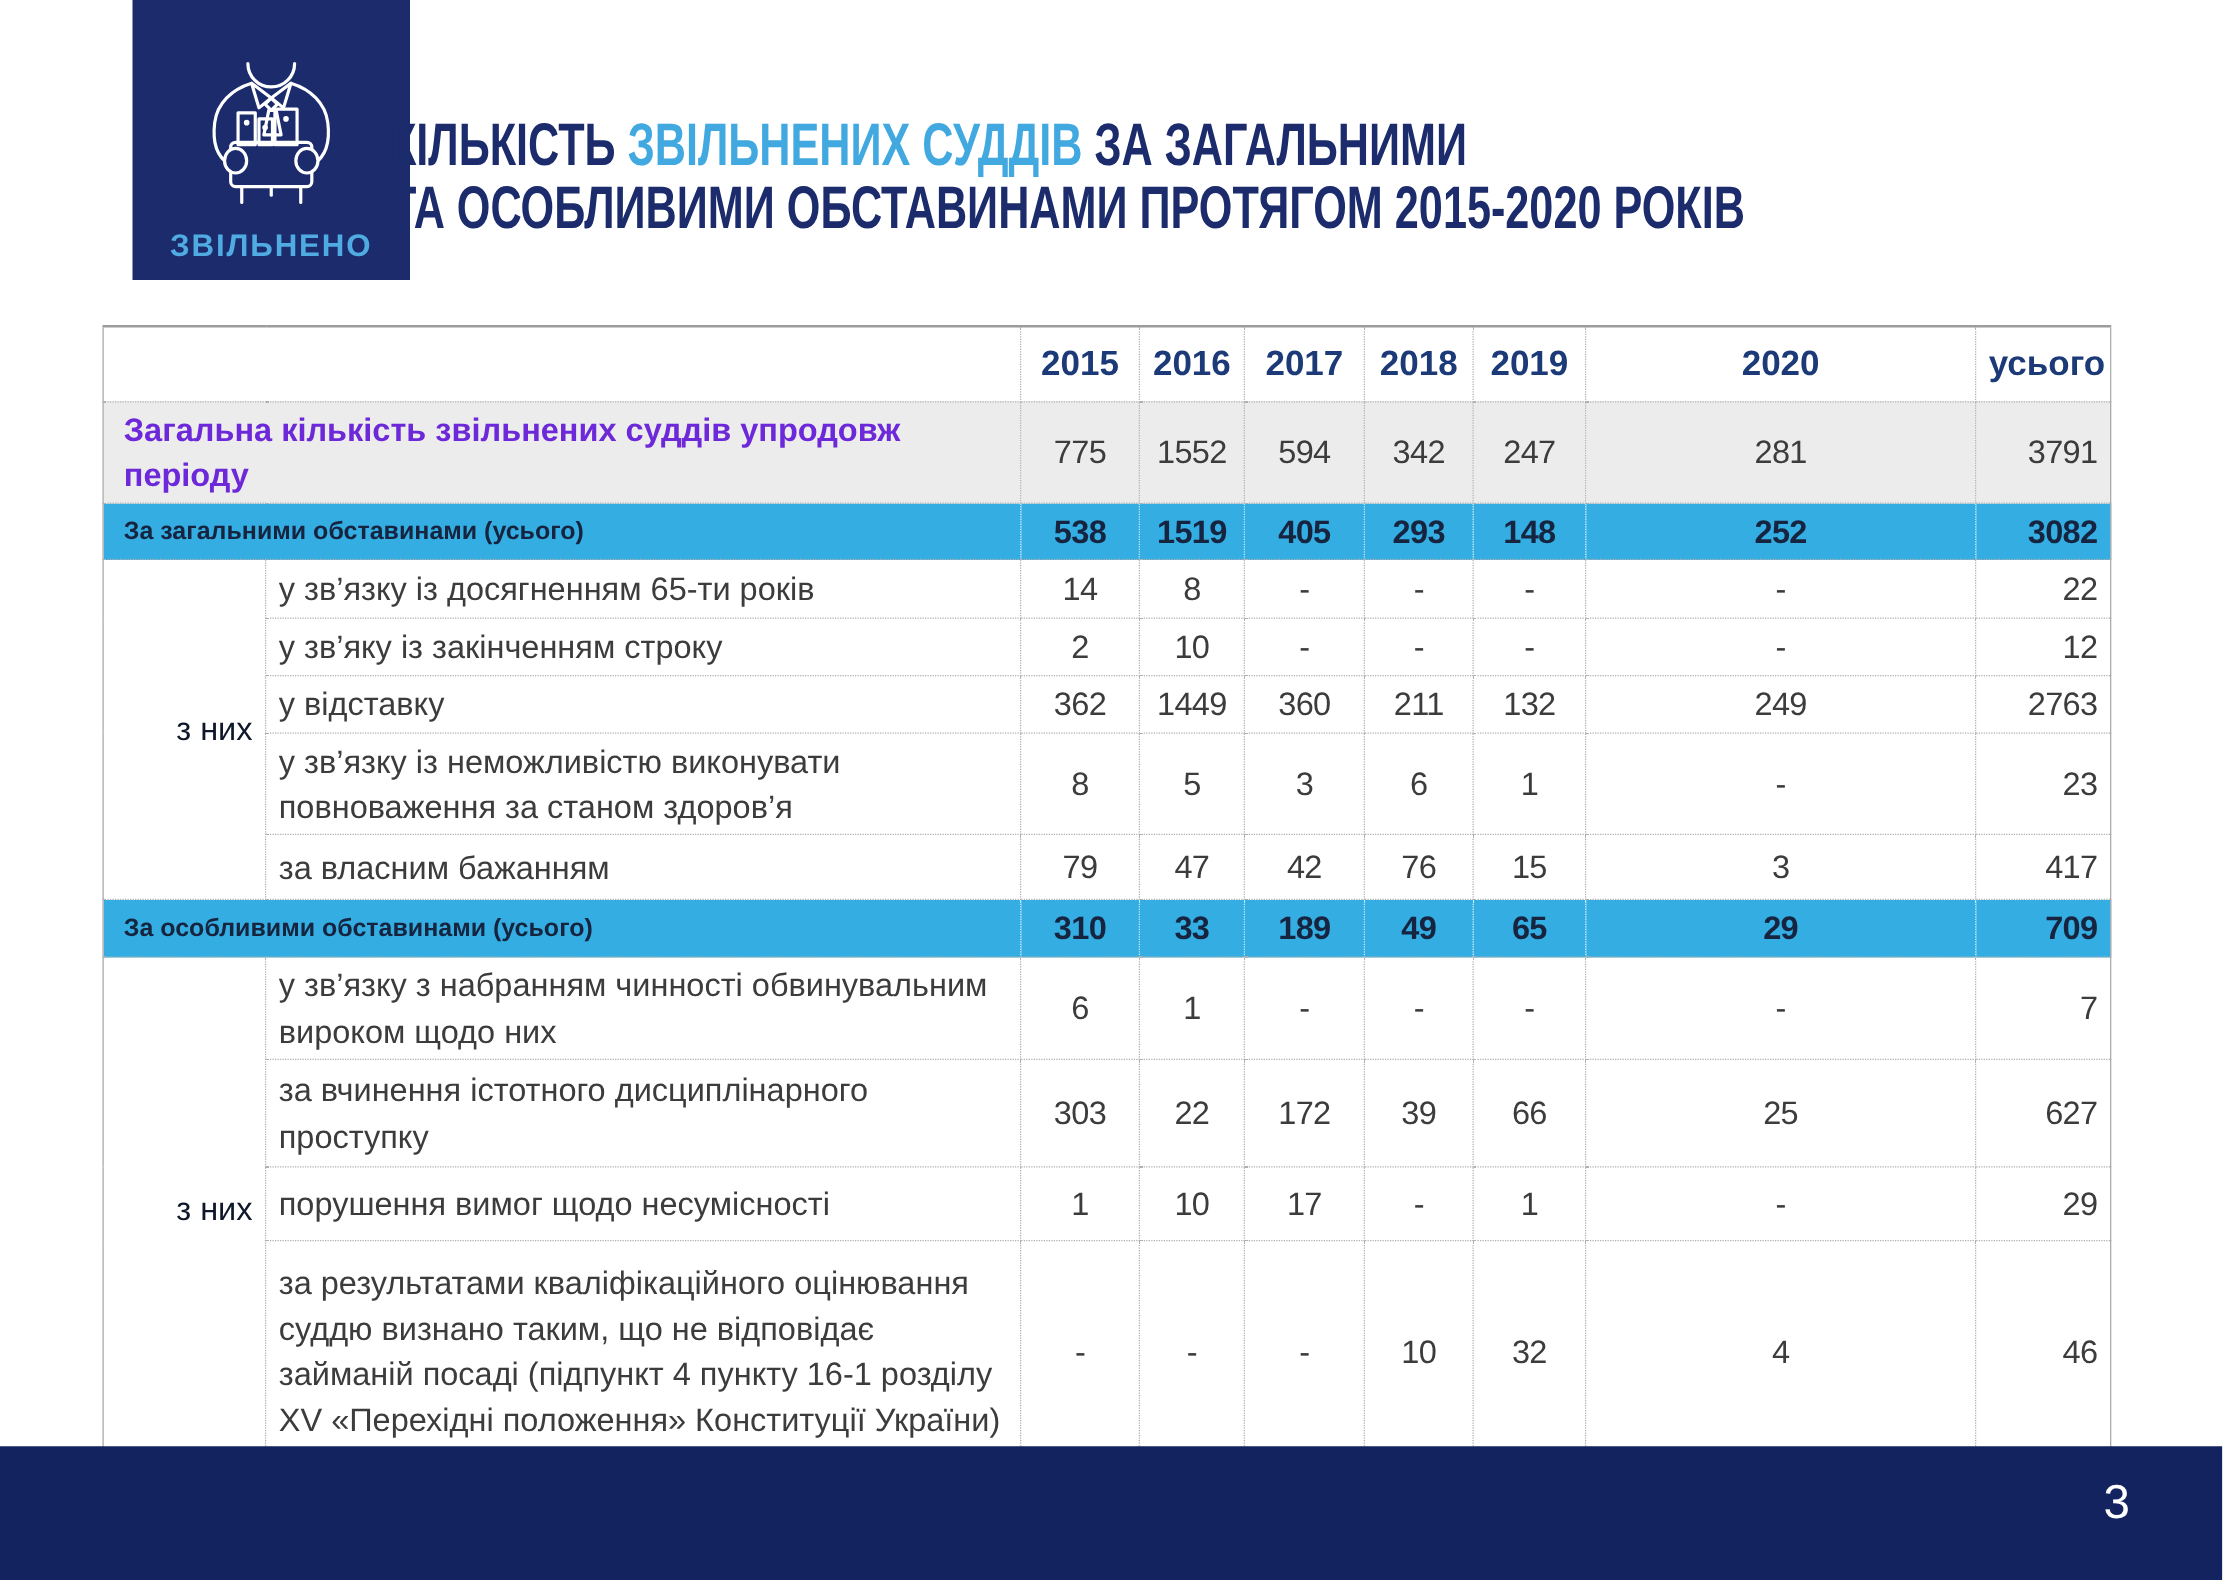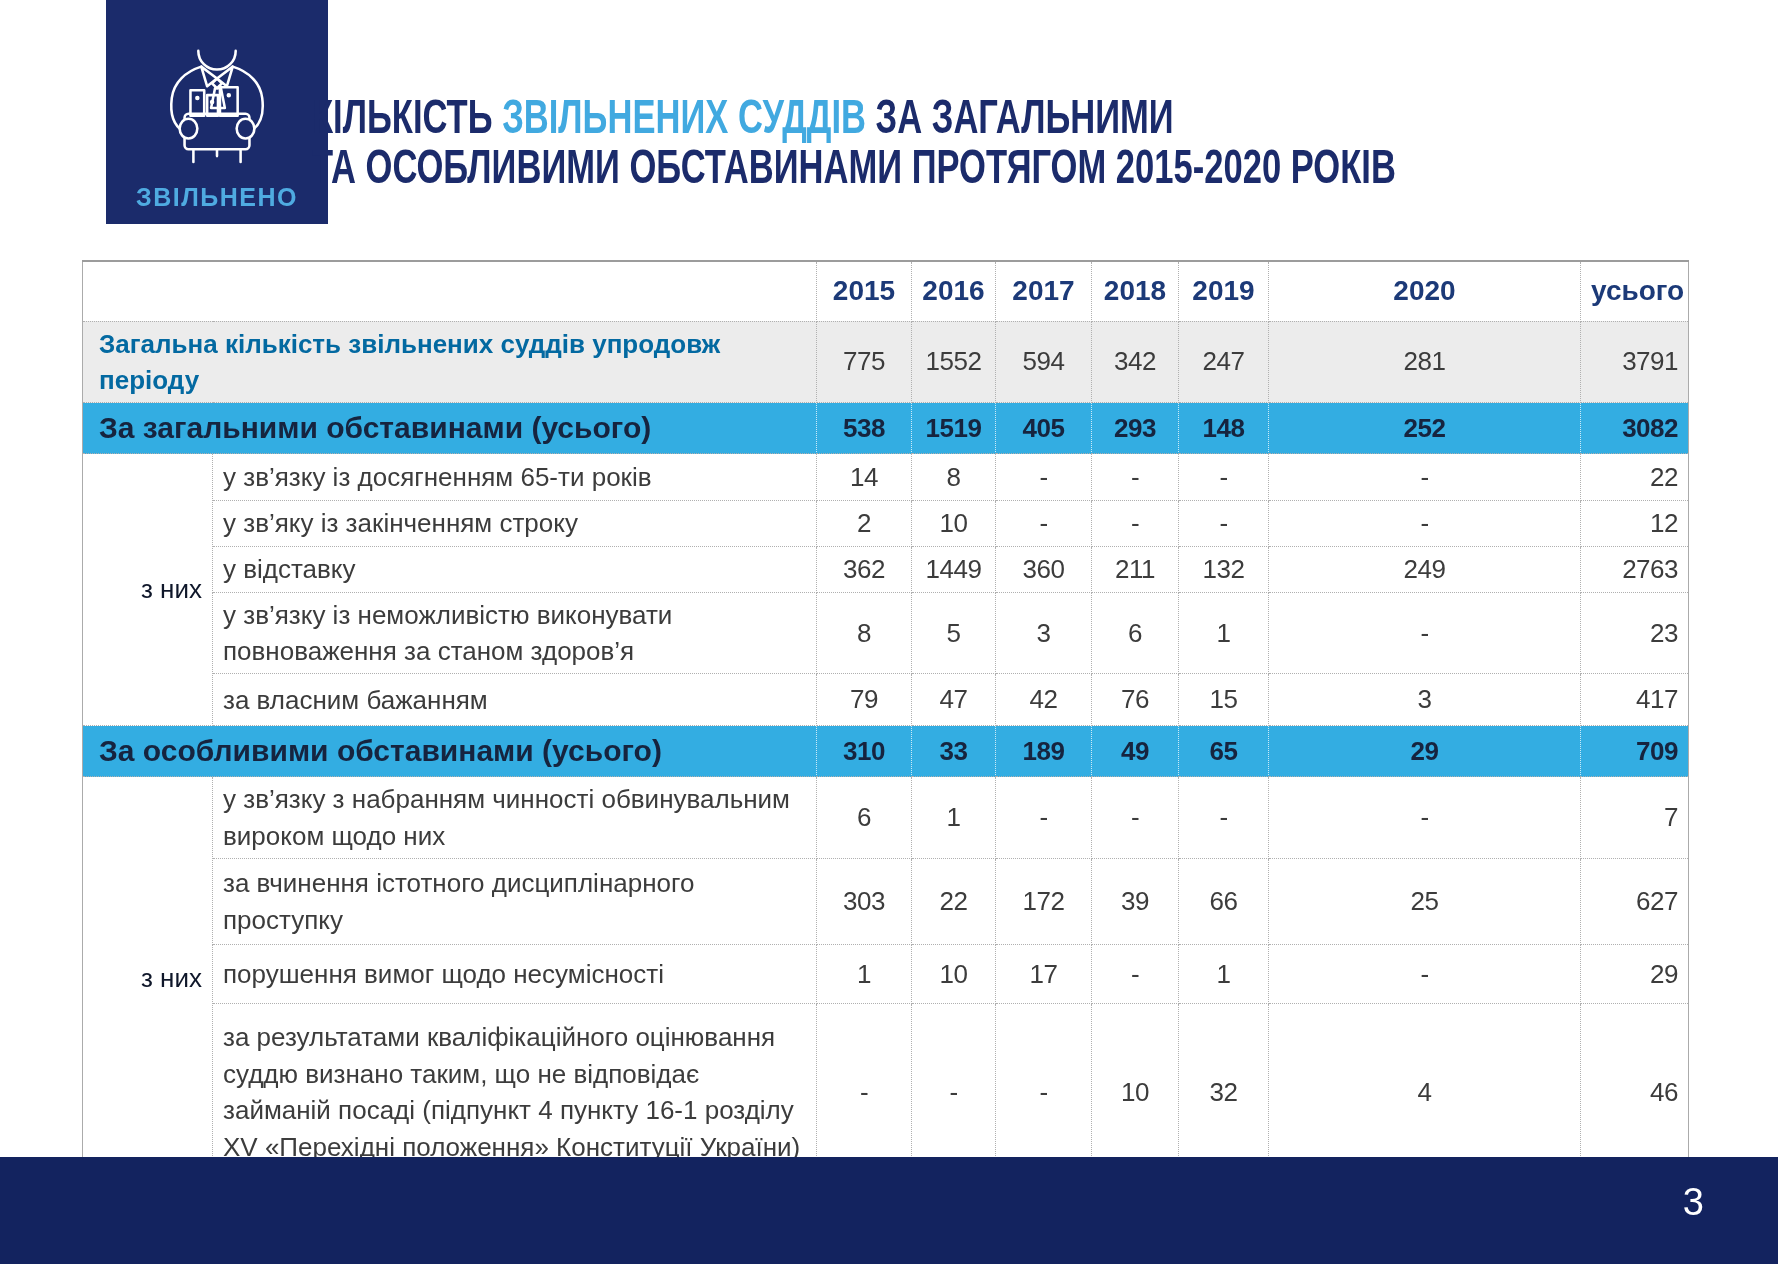--- a/index.html
+++ b/index.html
@@ -36,28 +36,28 @@
   }
   table.judges th, table.judges td{
     border-right:1px dotted #B0B0B0;border-bottom:1px dotted #B0B0B0;
     padding:4px 10px;vertical-align:middle;font-weight:normal;
   }
   table.judges th:last-child, table.judges td:last-child{border-right:none;text-align:right;}
   tr.hdr th{color:#1C3A78;font-weight:bold;font-size:28px;text-align:center;background:#fff;}
   .num{text-align:center;letter-spacing:-0.5px;}
   .lbl{text-align:left;line-height:1.4;}
   tr.t-total td{background:#ECECEC;}
-  tr.t-total .lbl{font-weight:bold;color:#0369a1;padding-left:16px;}
+  tr.t-total .lbl{font-weight:bold;color:#6d28d9;padding-left:16px;}
   tr.t-total .num{font-weight:normal;}
   tr.t-section td{
     background:#33ADE2;color:#16243F;font-weight:bold;
     border-right:1px dotted rgba(255,255,255,0.75);
     border-bottom:1px dotted #B0B0B0;
   }
-  tr.t-section .lbl{padding-left:16px;font-size:30px;}
+  tr.t-section .lbl{padding-left:16px;font-size:20px;}
   .zcell{text-align:right;color:#0f172a;}
   td.sub-lbl{padding-left:18px;}
   
   .footer{
     position:absolute;left:0;top:1157px;width:1778px;height:107px;background:#13235F;
   }
   .page-number{
     position:absolute;right:74px;top:24px;color:#fff;font-size:38px;font-weight:normal;
   }
 </style>

